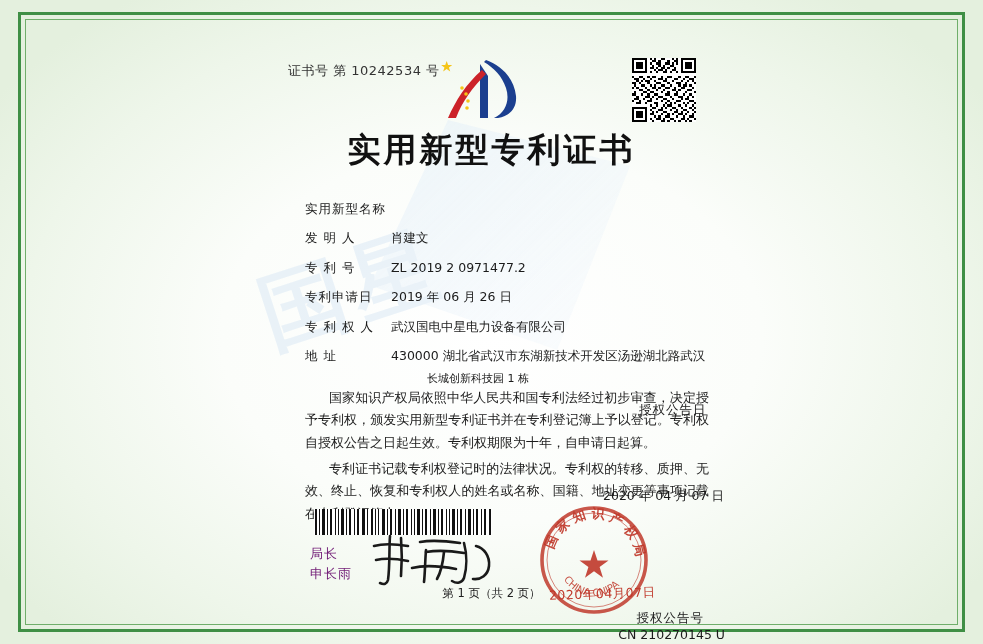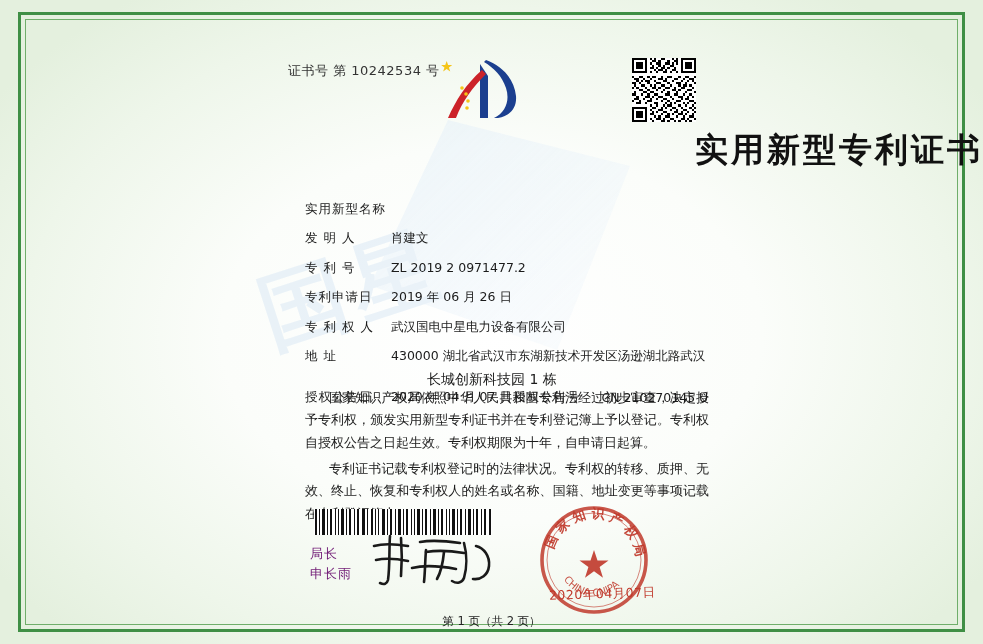--- a/index.html
+++ b/index.html
@@ -86,21 +86,21 @@
   }
   .qr {
     position: absolute;
     left: 632px; top: 58px;
     width: 64px; height: 64px;
   }
   .title {
     position: absolute;
     left: 0; right: 0;
     top: 128px;
-    text-align: right;
+    text-align: center;
     font-family: "DejaVu Sans", sans-serif;
     font-size: 33px;
     font-weight: bold;
     letter-spacing: 3px;
     color: #111111;
   }
   
   .fields {
     position: absolute;
     left: 305px;
@@ -121,22 +121,23 @@
     flex: 0 0 86px;
     letter-spacing: 1px;
     white-space: nowrap;
   }
   .row .value {
     flex: 1;
     white-space: nowrap;
   }
   .row-inline {
     display: flex;
-    align-items: center;
+    align-items: flex-end;
     margin-bottom: 12.5px;
+    flex-direction: column;
   }
   .row-inline .cell-label {
     width: 86px;
     flex: 0 0 86px;
     letter-spacing: 1px;
   }
   .row-inline .cell-value {
     width: 122px;
     flex: 0 0 122px;
   }
@@ -144,22 +145,22 @@
     flex: 0 0 auto;
     letter-spacing: 1px;
     margin-right: 21px;
   }
   .row-inline .cell-value2 {
     flex: 1;
   }
   .addr-second {
     margin-left: 122px;
     margin-top: -6px;
-    margin-bottom: 0;
-    font-size: 14px;
+    margin-bottom: 16px;
+    font-size: 11px;
     font-family: "DejaVu Sans", sans-serif;
   }
   
   .paras {
     position: absolute;
     left: 305px;
     top: 387px;
     width: 404px;
     font-size: 13px;
     line-height: 1.72;
@@ -212,21 +213,21 @@
     font-size: 12.5px;
     color: #c0392b;
     letter-spacing: .5px;
     font-family: "DejaVu Sans", sans-serif;
     transform: rotate(-2deg);
   }
   
   .footer {
     position: absolute;
     left: 0; right: 0;
-    top: 614px;
+    top: 586px;
     text-align: center;
     font-size: 11.5px;
     color: #222;
     font-family: "DejaVu Sans", sans-serif;
   }
 </style>
 </head>
 <body>
 
 <div id="certificate">

